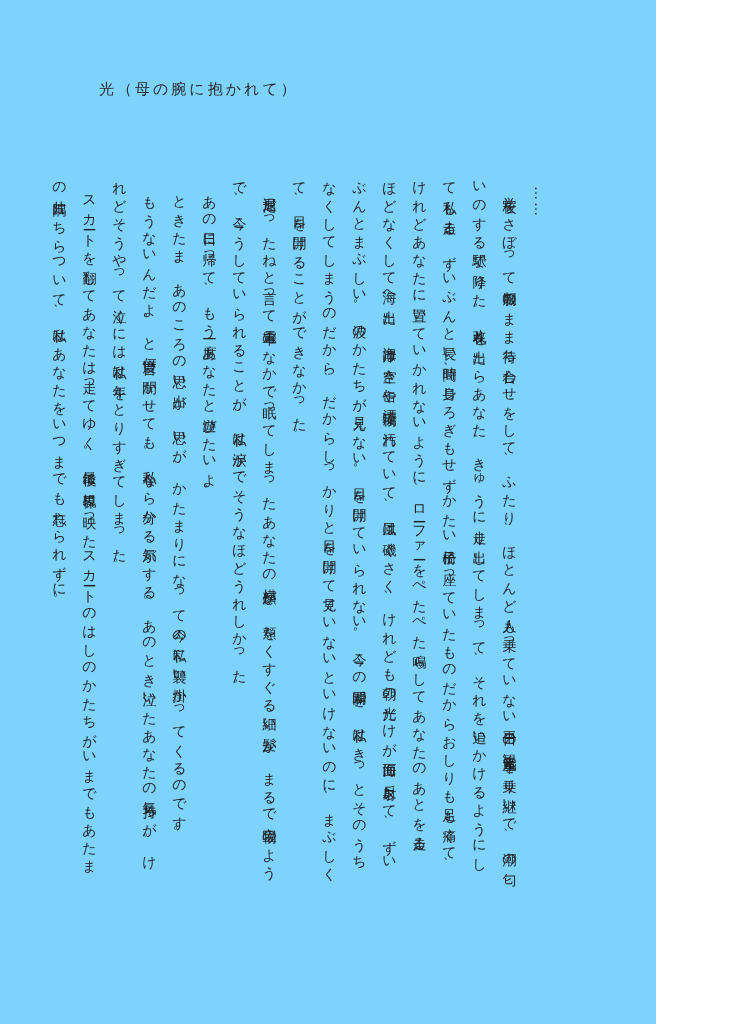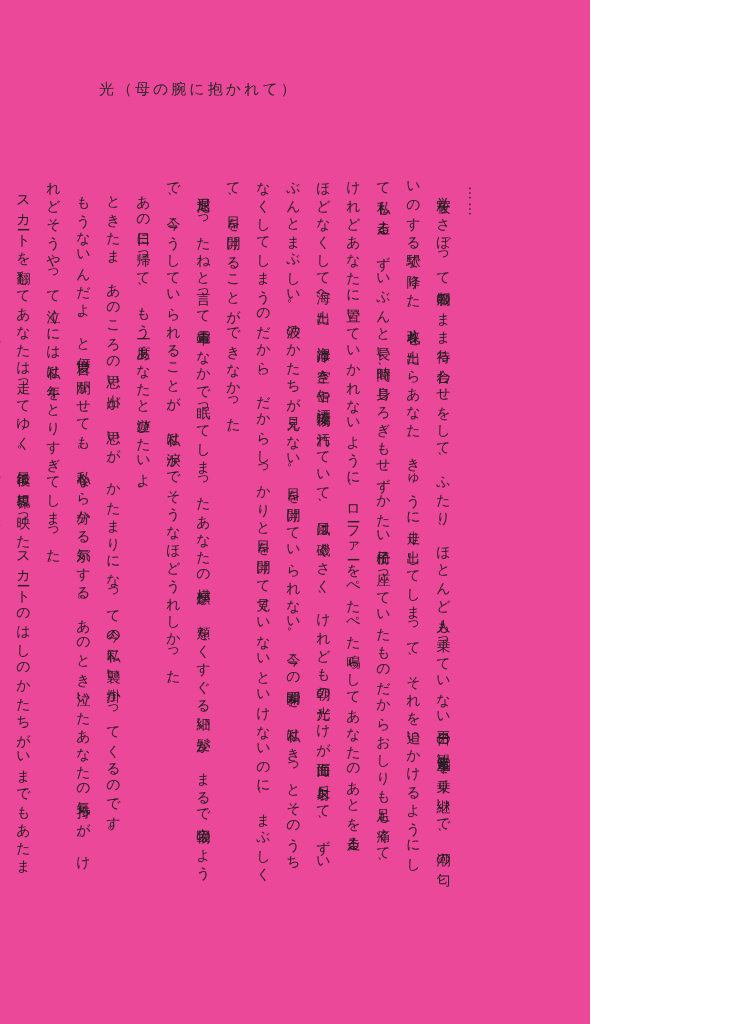--- a/index.html
+++ b/index.html
@@ -5,23 +5,23 @@
   * { box-sizing: border-box; }
   html, body { margin: 0; padding: 0; }
   body {
     width: 738px;
     height: 1024px;
     background: #ffffff;
     overflow: hidden;
   }
   .page {
     position: relative;
-    width: 590px;
+    width: 656px;
     height: 1024px;
-    background: #ec4899;
+    background: #7dd3fc;
     font-family: "Liberation Serif", "DejaVu Serif", serif;
     color: #242424;
   }
   .title {
     position: absolute;
     left: 99px;
     top: 80px;
     margin: 0;
     font-size: 15px;
     font-weight: normal;

